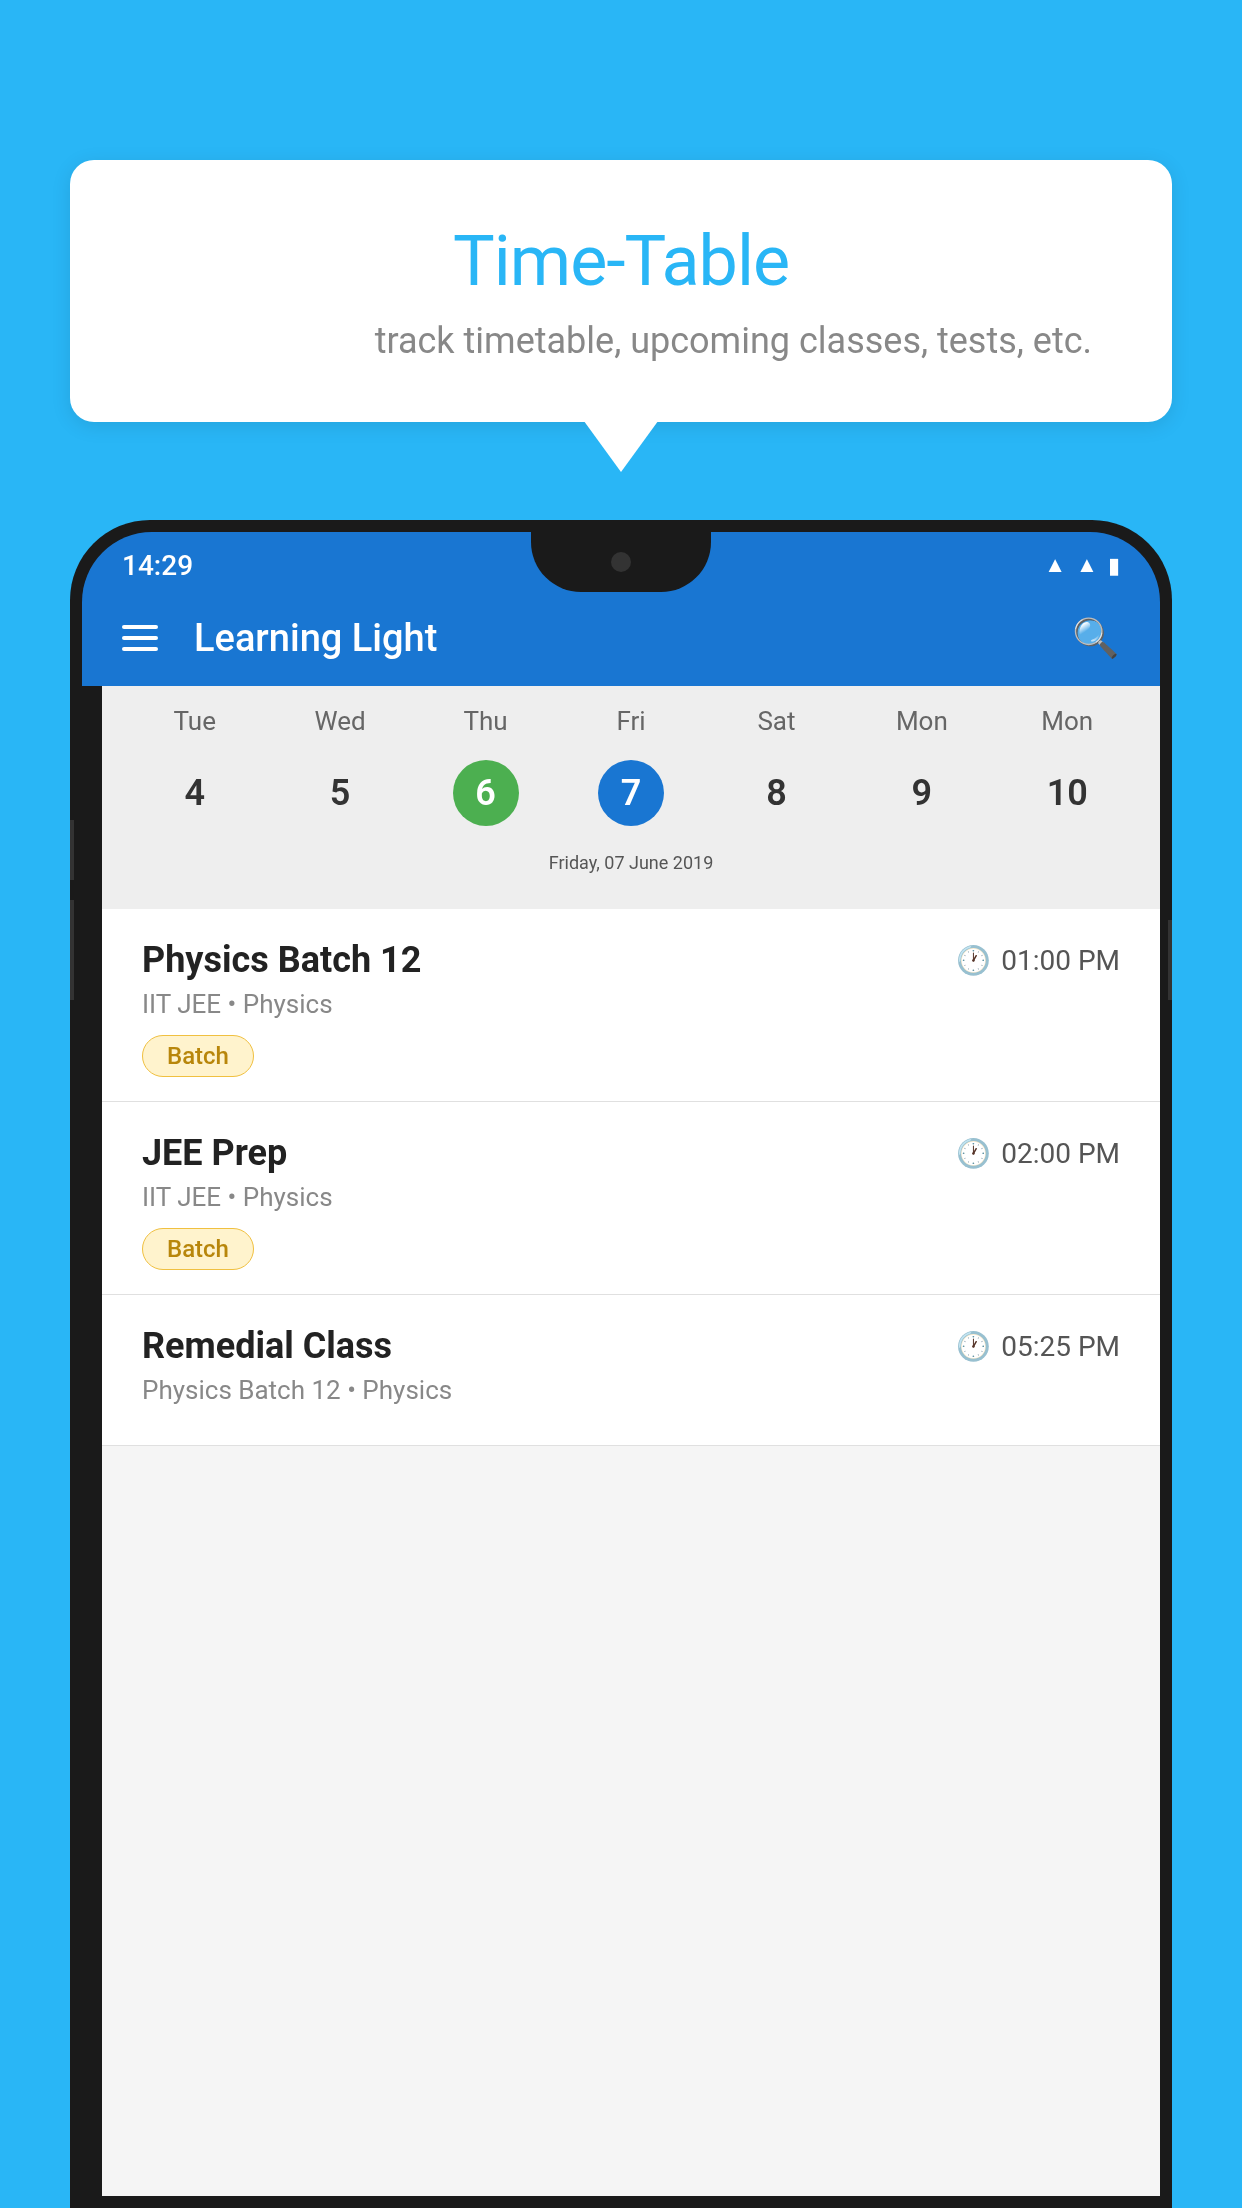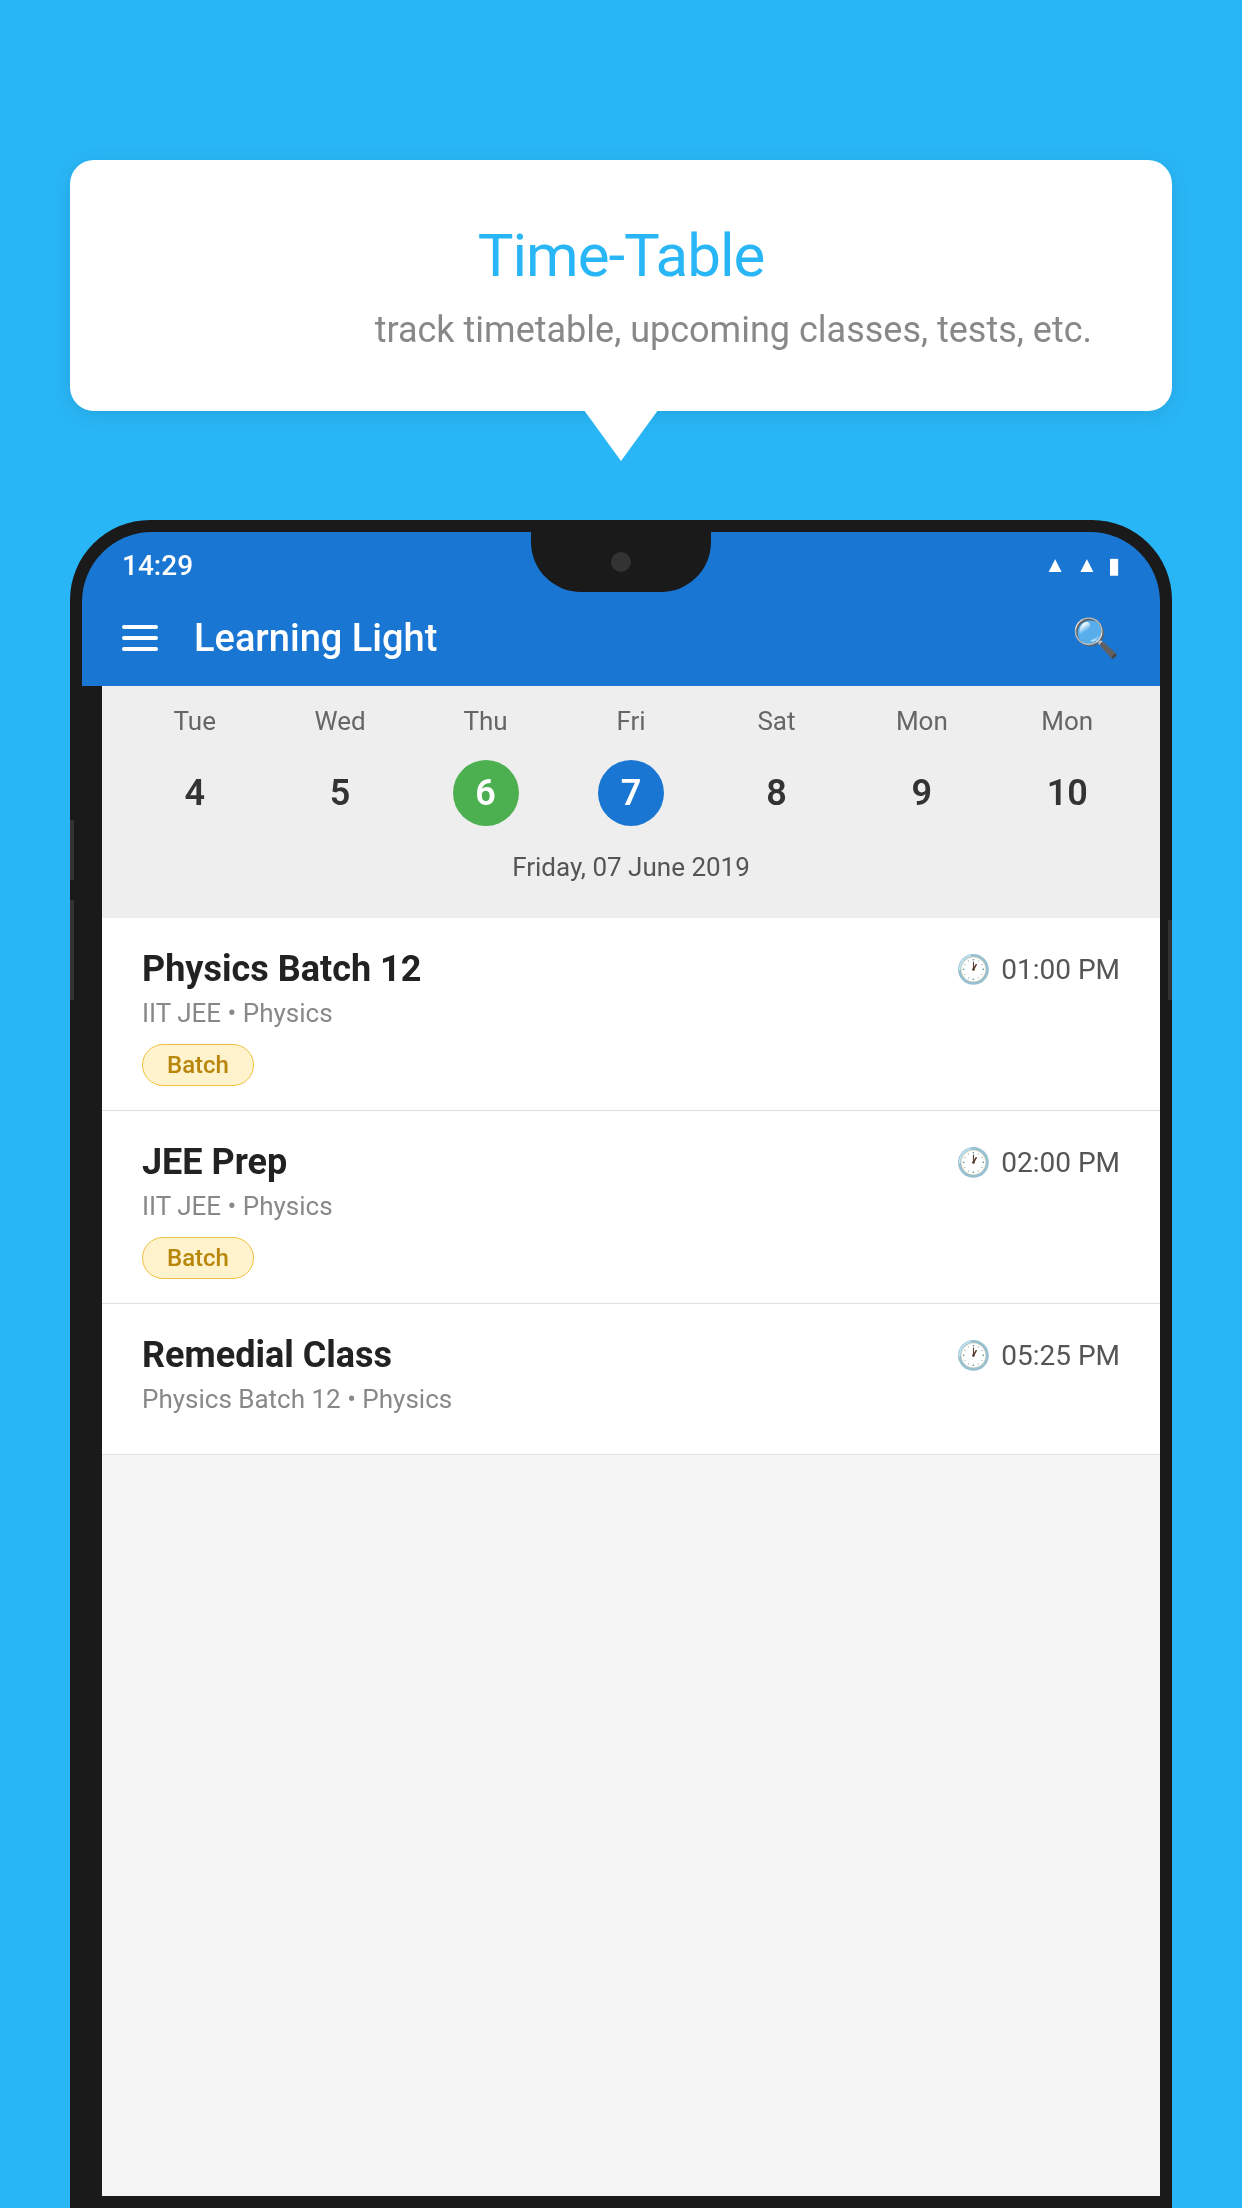--- a/index.html
+++ b/index.html
@@ -38,21 +38,21 @@
       left: 50%;
       transform: translateX(-50%);
       width: 0;
       height: 0;
       border-left: 40px solid transparent;
       border-right: 40px solid transparent;
       border-top: 55px solid white;
     }
 
     .bubble-title {
-      font-size: 60px;
+      font-size: 70px;
       font-weight: 400;
       color: #29B6F6;
       letter-spacing: -1px;
       margin-bottom: 18px;
     }
 
     .bubble-subtitle {
       font-size: 36px;
       color: #888;
       font-weight: 400;
@@ -234,21 +234,21 @@
       color: white;
     }
 
     .day-number .circle.selected {
       background: #1976D2;
       color: white;
     }
 
     .selected-date {
       text-align: center;
-      font-size: 26px;
+      font-size: 18px;
       color: #555;
       padding: 12px 0 16px 0;
     }
 
     
     .schedule-list {
       background: white;
     }
 
     .schedule-item {

